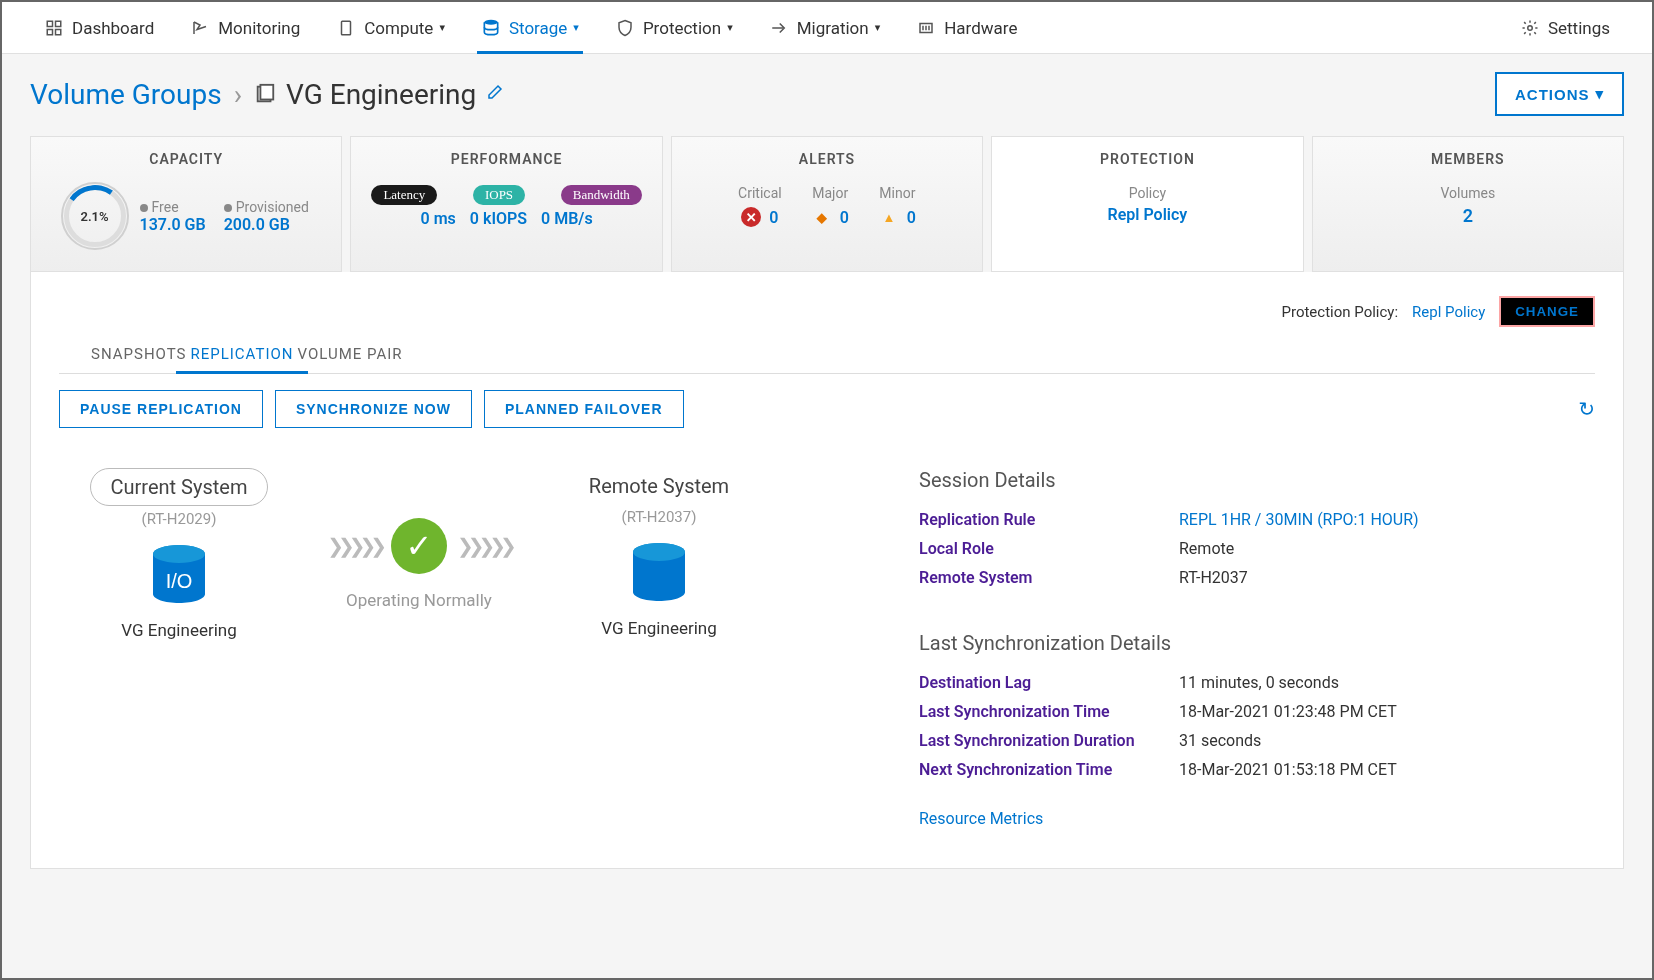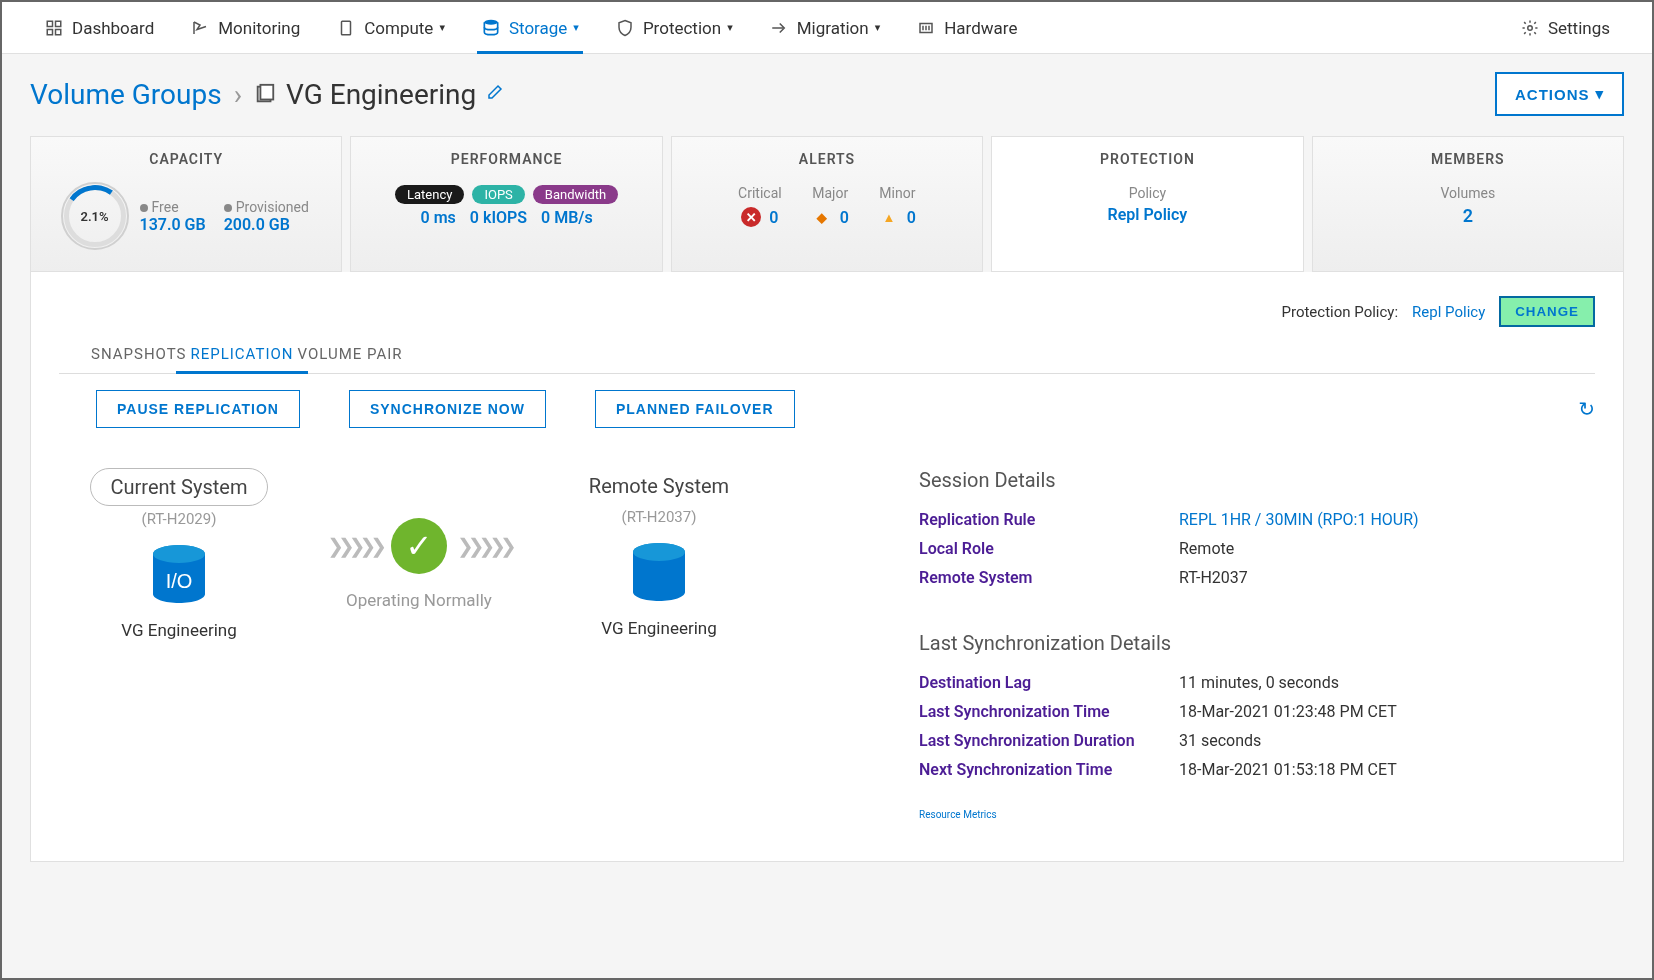--- a/index.html
+++ b/index.html
@@ -32,46 +32,46 @@
 .cap-body { display: flex; align-items: center; justify-content: center; gap: 14px; }
 .cap-ring { width: 62px; height: 62px; border-radius: 50%; border: 5px solid #ddd; display: flex; align-items: center; justify-content: center; font-size: 13px; font-weight: 600; position: relative; }
 .cap-ring::before { content:""; position:absolute; top:-5px; left:-5px; right:-5px; bottom:-5px; border-radius:50%; border:5px solid transparent; border-top-color:#0076ce; transform:rotate(-10deg);}
 .cap-ring::after { content:""; position:absolute; top:-8px; left:-8px; right:-8px; bottom:-8px; border-radius:50%; border:2px solid #d0d0d0; }
 .cap-cols { display: flex; gap: 18px; }
 .cap-col { text-align: left; }
 .cap-label { color: #888; font-size: 14px; }
 .cap-val { color: #0076ce; font-weight: 600; font-size: 16px; }
 .dot { display:inline-block; width:8px; height:8px; border-radius:50%; margin-right:4px; vertical-align:middle;}
 .dot.teal{background:#888;} .dot.grey{background:#888;}
-.perf-pills { display: flex; gap: 8px; justify-content: center; margin-bottom: 4px;}
+.perf-pills { display: flex; gap: 8px; justify-content: space-between; margin-bottom: 4px; font-family: Liberation Serif, serif;}
 .pill { color:#fff; border-radius: 12px; padding: 2px 12px; font-size: 13px; }
 .pill.black{background:#1a1a1a;} .pill.teal{background:#2db3a6;} .pill.purple{background:#8a3a8a;}
 .perf-vals { display:flex; gap: 14px; justify-content:center; color:#0076ce; font-weight:600; font-size:16px; }
 .alerts-body { display:flex; gap: 30px; justify-content:center; }
 .alert-col { text-align:center; }
 .alert-label { color:#888; font-size:14px; margin-bottom:6px; }
 .alert-val { display:flex; align-items:center; gap:8px; color:#0076ce; font-weight:600; font-size:16px; justify-content:center;}
 .ai { width:20px; height:20px; border-radius:50%; display:inline-flex; align-items:center; justify-content:center; color:#fff; font-size:13px;}
 .ai.crit{background:#c92a2a;} .ai.major{background:transparent;color:#e67700;} .ai.minor{background:transparent;color:#f5a623;}
 .policy-label{color:#888; font-size:14px;}
 .policy-val{color:#0076ce; font-weight:600; font-size:16px; margin-top:4px; cursor:pointer;}
 .members-label{color:#888; font-size:14px;}
 .members-val{color:#0076ce; font-weight:600; font-size:18px; margin-top:4px; cursor:pointer;}
 
 
 .panel { background:#fff; border:1px solid #e0e0e0; border-top:none; padding: 24px 28px 40px; }
 .policy-row { display:flex; justify-content:flex-end; align-items:center; gap:14px; margin-bottom:10px; font-size:15px;}
 .policy-row a{color:#0076ce; text-decoration:none; cursor:pointer;}
-.change-btn{ border:2px solid #0369a1; color:#0076ce; background:#86efac; padding:6px 14px; font-weight:600; letter-spacing:1px; cursor:pointer;}
+.change-btn{ border:2px solid #fca5a5; color:#0076ce; background:#000000; padding:6px 14px; font-weight:600; letter-spacing:1px; cursor:pointer;}
 .subtabs { display:flex; border-bottom:1px solid #ddd; padding-left:30px; margin-bottom:16px;}
 .subtab{ padding:8px 2px 10px; color:#666; font-size:15px; letter-spacing:1px; cursor:pointer; position:relative;}
 .subtab.active{ color:#0076ce;}
 .subtab.active::after{content:""; position:absolute; bottom:-1px; left:-12px; right:-12px; height:3px; background:#0076ce;}
 .action-row{ display:flex; gap:12px; align-items:center; margin-bottom:40px;}
-.action-btn{ border:1px solid #0076ce; color:#0076ce; background:#fff; padding:10px 20px; font-weight:600; letter-spacing:1px; cursor:pointer; font-size:14px;margin-left:37px;}
+.action-btn{ border:1px solid #0076ce; color:#0076ce; background:#fff; padding:10px 20px; font-weight:600; letter-spacing:1px; cursor:pointer; font-size:14px;}
 .refresh{ margin-left:auto; color:#0076ce; font-size:20px; cursor:pointer;}
 
 
 .content-row{ display:flex; gap:40px; }
 .diagram{ flex: 0 0 820px; display:flex; align-items:flex-start; gap:0; padding-left:10px;}
 .sys-col{ text-align:center; width:220px;}
 .sys-title-wrap{ display:inline-block; }
 .sys-title{ font-size:20px; color:#444; padding:6px 20px; }
 .sys-title.boxed{ border:1px solid #bbb; border-radius:20px; }
 .sys-sub{ color:#999; font-size:15px; margin-top:4px;}
@@ -84,21 +84,21 @@
 .ok-circle{ width:56px; height:56px; border-radius:50%; background:#6fb52d; display:inline-flex; align-items:center; justify-content:center; color:#fff; font-size:32px; margin:0 8px;}
 .op-status{ color:#999; font-size:17px; margin-top:16px;}
 
 .details{ flex:1; }
 .sec-title{ font-size:20px; color:#555; margin-bottom:18px;}
 .kv{ display:flex; margin-bottom:10px; font-size:16px;}
 .kv .k{ flex:0 0 260px; font-weight:600; color:#4c1d95;}
 .kv .v{ color:#333;}
 .kv .v.link{ color:#0076ce; cursor:pointer;}
 .sec-gap{ height:34px;}
-.res-link{ color:#0076ce; font-size:10px; cursor:pointer; margin-top:20px; display:inline-block;}
+.res-link{ color:#0076ce; font-size:16px; cursor:pointer; margin-top:20px; display:inline-block;}
 </style>
 </head>
 <body>
 
 <div class="topnav">
   <div class="nav-item">
     <span class="nav-icon">
         <svg viewBox="0 0 24 24" width="18" height="18" fill="none" stroke="#555" stroke-width="2">
           <rect x="3" y="3" width="7" height="7"></rect>
           <rect x="14" y="3" width="7" height="7"></rect>

